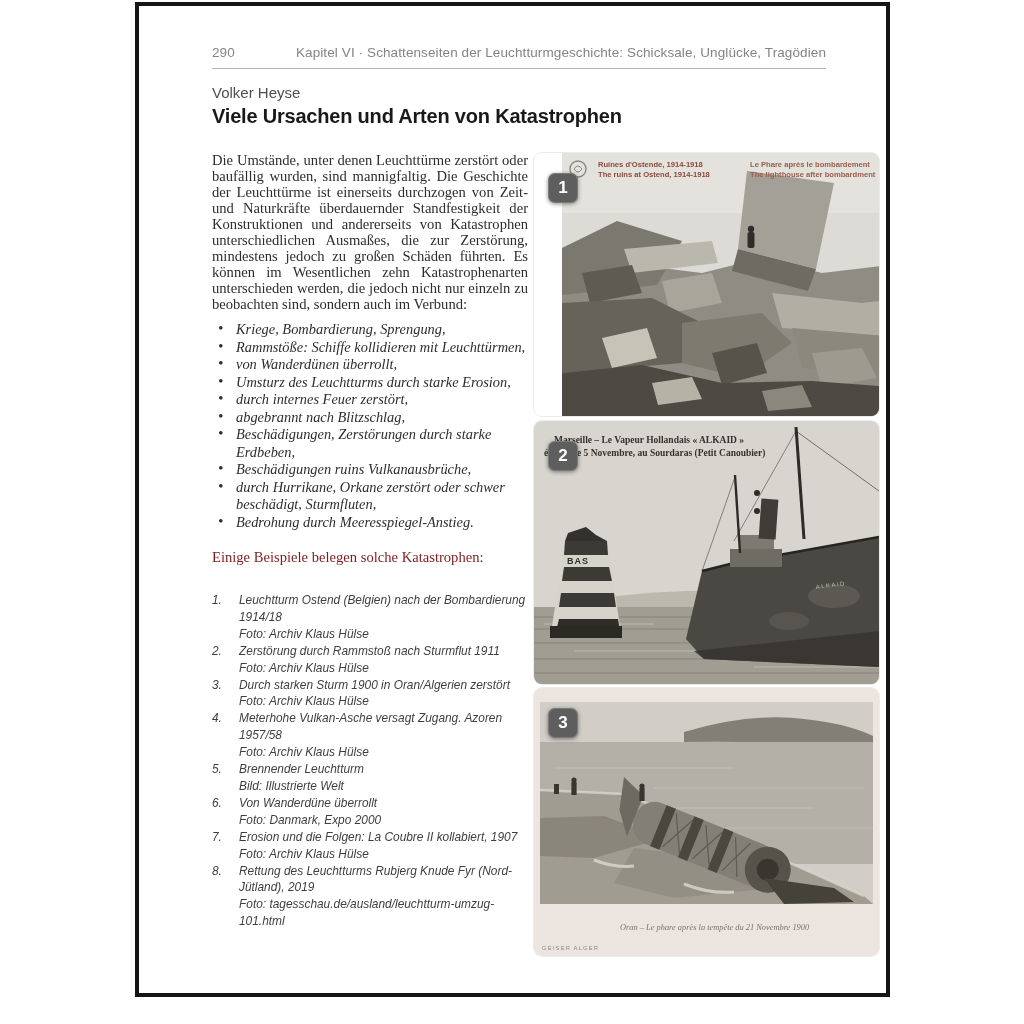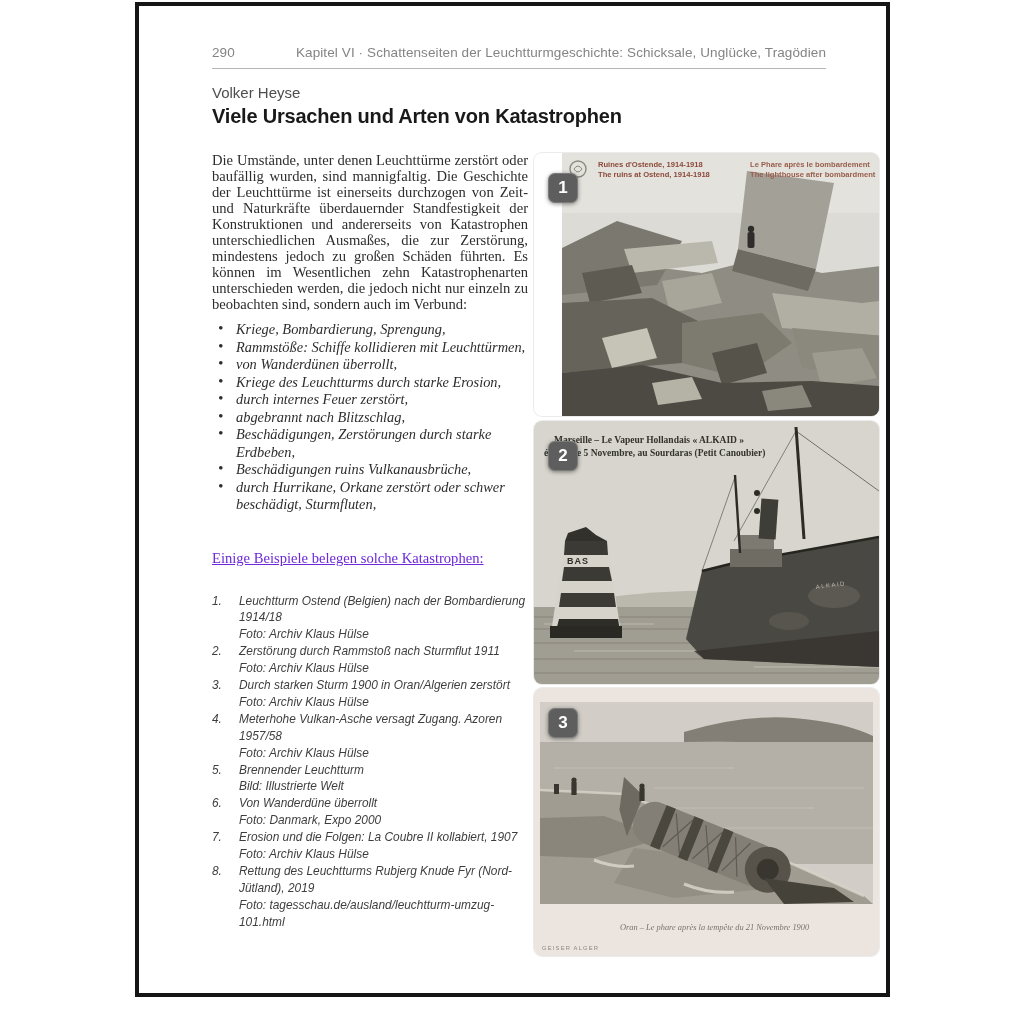--- a/index.html
+++ b/index.html
@@ -28,21 +28,21 @@
     color:#2d2d2d; text-align:justify;
   }
   .bullets { list-style:none; margin-top:9px;font-style:italic; }
   .bullets li {
     position:relative; padding-left:24px;
     font-family:"Liberation Serif", serif; font-size:14.4px; line-height:17.5px;
     color:#2d2d2d;
   }
   .bullets li::before { content:"\2022"; position:absolute; left:6px; top:-1px; font-size:15px; color:#2d2d2d; }
   .examples-heading {
-    margin-top:36px; font-family:"Liberation Serif", serif; font-size:14.6px; color:#6d28d9;text-decoration:underline;
+    margin-top:18px; font-family:"Liberation Serif", serif; font-size:14.6px; color:#7f1d1d;
   }
   .examples { margin-top:26px; }
   .example { display:flex; font-style:italic; font-size:11.9px; line-height:16.9px; color:#3e3e3e; }
   .example .num { width:27px; flex:none; }
   .example .etext { flex:1; }
   .example .credit { }
   
   .photo-col { position:absolute; left:395px; top:0; width:345px; }
   figure.photo {
     position:absolute; left:0; width:345px; border-radius:8px; overflow:hidden;
@@ -74,26 +74,27 @@
     <div class="author">Volker Heyse</div>
     <h1 class="title">Viele Ursachen und Arten von Katastrophen</h1>
 
     <div class="text-col">
       <p class="intro">Die Umstände, unter denen Leuchttürme zerstört oder baufällig wurden, sind mannigfaltig. Die Geschichte der Leuchttürme ist einerseits durchzogen von Zeit- und Naturkräfte überdauernder Standfestigkeit der Konstruktionen und andererseits von Katastrophen unterschiedlichen Ausmaßes, die zur Zerstörung, mindestens jedoch zu großen Schäden führten. Es können im Wesentlichen zehn Katastrophenarten unterschieden werden, die jedoch nicht nur einzeln zu beobachten sind, sondern auch im Verbund:</p>
 
       <ul class="bullets">
         <li><span>Kriege, Bombardierung, Sprengung,</span></li>
         <li><span>Rammstöße: Schiffe kollidieren mit Leuchttürmen,</span></li>
         <li><span>von Wanderdünen überrollt,</span></li>
-        <li><span>Kriege des Leuchtturms durch starke Erosion,</span></li>
+        <li><span>Umsturz des Leuchtturms durch starke Erosion,</span></li>
         <li><span>durch internes Feuer zerstört,</span></li>
         <li><span>abgebrannt nach Blitzschlag,</span></li>
         <li><span>Beschädigungen, Zerstörungen durch starke Erdbeben,</span></li>
         <li><span>Beschädigungen ruins Vulkanausbrüche,</span></li>
         <li><span>durch Hurrikane, Orkane zerstört oder schwer beschädigt, Sturmfluten,</span></li>
+        <li><span>Bedrohung durch Meeresspiegel-Anstieg.</span></li>
       </ul>
 
       <p class="examples-heading">Einige Beispiele belegen solche Katastrophen:</p>
 
       <div class="examples">
         <div class="example">
           <span class="num">1.</span>
           <span class="etext"><span>Leuchtturm Ostend (Belgien) nach der Bombardierung 1914/18</span><br><span class="credit">Foto: Archiv Klaus Hülse</span></span>
         </div>
         <div class="example">

